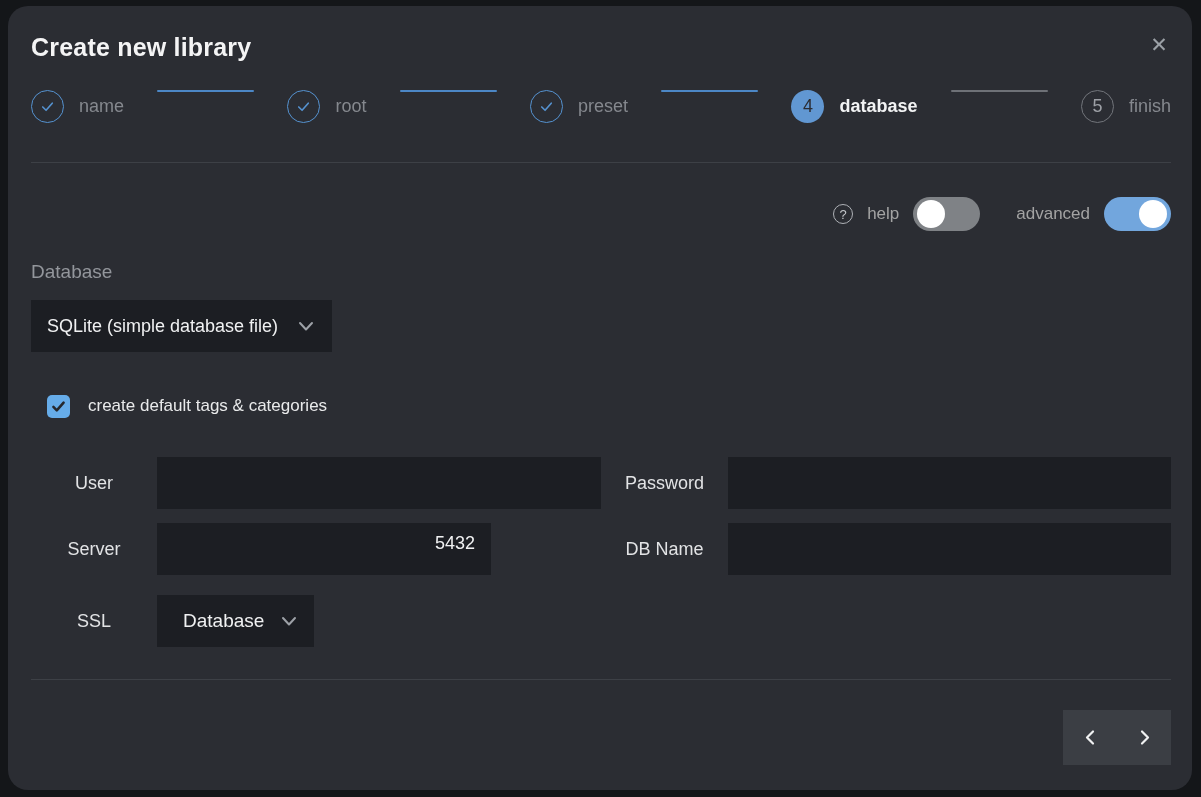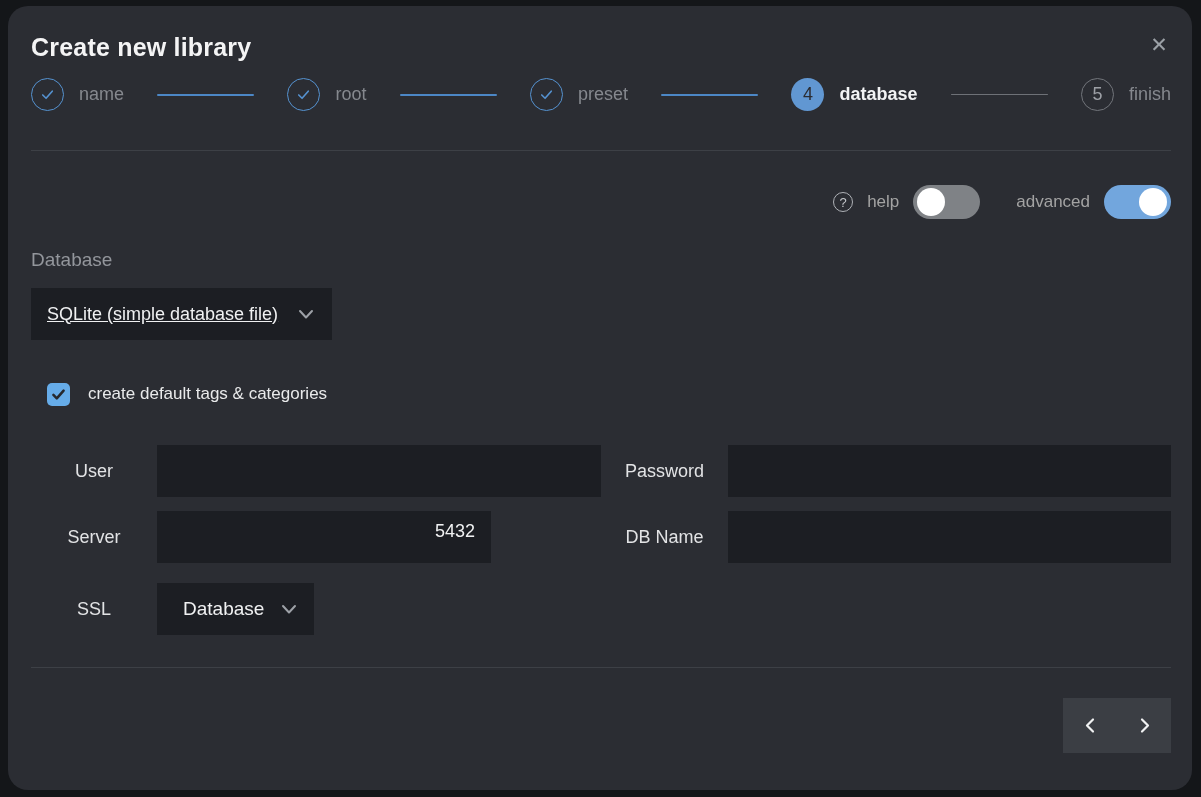--- a/index.html
+++ b/index.html
@@ -14,21 +14,21 @@
 
   
   .dlg-title { font-size:25px; font-weight:700; color:#f4f4f5; letter-spacing:.2px; }
   .close-btn {
     position:absolute; top:28px; right:22px; width:22px; height:22px;
     color:#9ba0a6; font-size:21px; line-height:22px; text-align:center; cursor:pointer;
     font-weight:400;
   }
 
   
-  .stepper { display:flex; align-items:center; margin-top:16px; width:100%;gap:16px; }
+  .stepper { display:flex; margin-top:28px; width:100%;gap:16px; }
   .step { display:flex; align-items:center; flex:0 0 auto; }
   .step-circle {
     width:33px; height:33px; border-radius:50%; flex:0 0 auto;
     display:flex; align-items:center; justify-content:center;
   }
   .step-circle.done { border:1.5px solid #5592d0; }
   .step-circle.active { background:#6197d2; color:#2b2d33; font-size:18px; }
   .step-circle.todo { border:1.5px solid #72757b; color:#9da0a6; font-size:18px; }
   .step-label { margin-left:15px; font-size:18px; color:#85888e; }
   .step.active .step-label { color:#f2f3f4; font-weight:700; }
@@ -58,21 +58,21 @@
   .toggle.on  .knob { right:4px; }
   .adv-label { margin-left:22px; }
 
   
   .section-label { margin-top:30px; font-size:19px; color:#93969c; }
   .select {
     background:#1c1e23; height:52px; display:flex; align-items:center;
     cursor:pointer; color:#f0f1f2; font-size:18px;
   }
   .db-select { margin-top:17px; width:301px; padding:0 15px 0 16px; }
-  .db-select .sel-text { flex:1 1 auto;text-decoration:underline; }
+  .db-select .sel-text { flex:1 1 auto; }
   .chev-down { width:22px; height:22px; flex:0 0 auto; }
 
   
   .checkbox-row { margin-top:42px; display:flex; align-items:center; padding-left:16px; height:24px; }
   .checkbox {
     width:23px; height:23px; border-radius:5px; background:#66ace9; cursor:pointer;
     display:flex; align-items:center; justify-content:center; flex:0 0 auto;
   }
   .checkbox-label { margin-left:18px; font-size:17px; color:#e9eaeb; }
 

